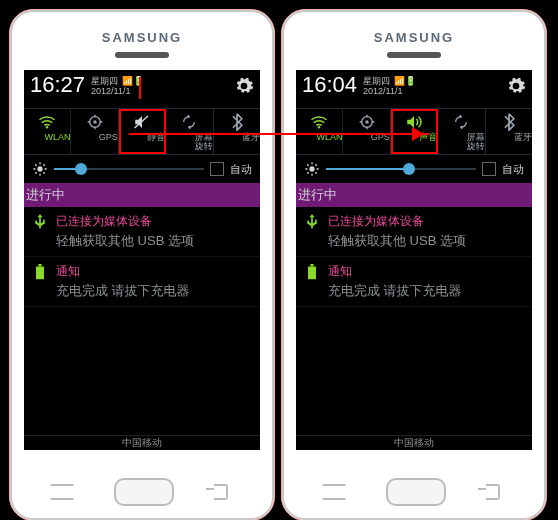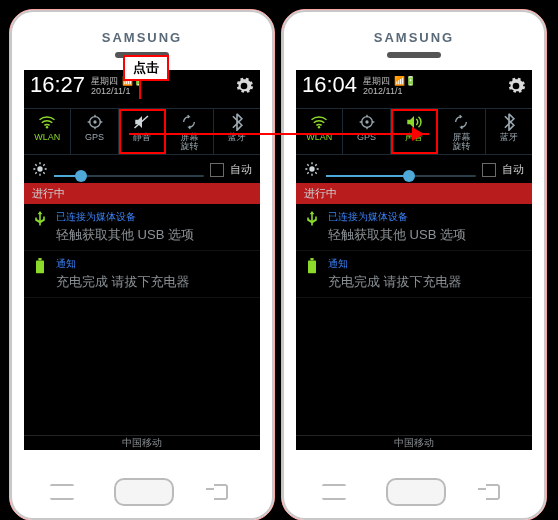--- a/index.html
+++ b/index.html
@@ -18,40 +18,40 @@
 
   
   .status{display:flex;align-items:flex-start;padding:4px 6px 0 6px;height:34px;position:relative}
   .clock{font-size:22px;font-weight:300;color:#fff;line-height:22px}
   .dateblk{font-size:9px;color:#bdbdbd;margin-left:6px;line-height:10px;padding-top:2px}
   .gear{position:absolute;right:6px;top:6px;width:20px;height:20px} 
   .miniicons{font-size:9px;color:#bdbdbd;margin-left:4px}
 
   
   .toggles{display:flex;border-top:1px solid #1e2a33;border-bottom:1px solid #1e2a33}
-  .tg{flex:1;min-width:0;text-align:center;padding:4px 0 3px;border-right:1px solid #1e2a33;color:#9aa7af;position:relative}
+  .tg{flex:1;min-width:0;text-align:right;padding:4px 0 3px;border-right:1px solid #1e2a33;color:#9aa7af;position:relative}
   .tg:last-child{border-right:none}
   .tg .ticon{height:18px;display:flex;align-items:center;justify-content:center}
   .tg .tlabel{font-size:9px;margin-top:2px;line-height:9px}
   .tg.on{color:#8bd92b}
   .tg.hl{outline:2px solid #f00;outline-offset:-2px}
 
   
-  .bright{display:flex;align-items:flex-end;padding:6px 8px;gap:6px}
+  .bright{display:flex;align-items:center;padding:6px 8px;gap:6px}
   .bright .bicon{color:#9aa7af}
   .slider{flex:1;height:2px;background:#2a3d49;position:relative;border-radius:2px}
   .slider .fill{position:absolute;left:0;top:0;height:2px;background:#4ea8d8}
   .slider .thumb{position:absolute;top:-5px;width:12px;height:12px;background:#4ea8d8;border-radius:50%}
   .chk{width:12px;height:12px;border:1px solid #6a6a6a}
   .autolbl{font-size:11px;color:#d0d0d0}
 
-  .sect{background:#b91c1c;color:#cfd3d6;font-size:11px;padding:3px 8px}
+  .sect{background:#701a75;color:#cfd3d6;font-size:13px;padding:3px 2px}
   .item{display:flex;align-items:flex-start;gap:8px;padding:6px 8px;border-bottom:1px solid #111}
   .item .iicon{width:16px;display:flex;justify-content:center;padding-top:1px}
-  .item .ititle{font-size:10px;color:#3b82f6}
+  .item .ititle{font-size:12px;color:#ec4899}
   .item .isub{font-size:13px;color:#8c9296;margin-top:2px}
 
   .footer{position:absolute;bottom:0;left:0;right:0;text-align:center;font-size:10px;color:#8c9296;border-top:1px solid #222;padding:0 0}
 
   
   .callout{position:absolute;left:122px;top:54px;background:#fff;color:#000;border:2px solid #f00;font-size:13px;font-weight:bold;padding:2px 8px;z-index:10}
   .callline{position:absolute;left:138px;top:76px;width:2px;height:22px;background:#f00;z-index:9}
   .arrow{position:absolute;left:128px;top:132px;width:300px;height:2px;background:#f00;z-index:20}
   .arrow::after{content:"";position:absolute;right:-2px;top:-6px;border:7px solid transparent;border-left:12px solid #f00}
 
@@ -289,17 +289,16 @@
         </div>
       </div>
 
       <div class="footer">中国移动</div>
     </div>
     <div class="skey l"></div>
     <div class="homebtn"></div>
     <div class="skey r"></div>
   </div>
 
-  <div class="callout">点击</div>
   <div class="callline"></div>
   <div class="arrow"></div>
 
 </div>
 
 </body></html>

